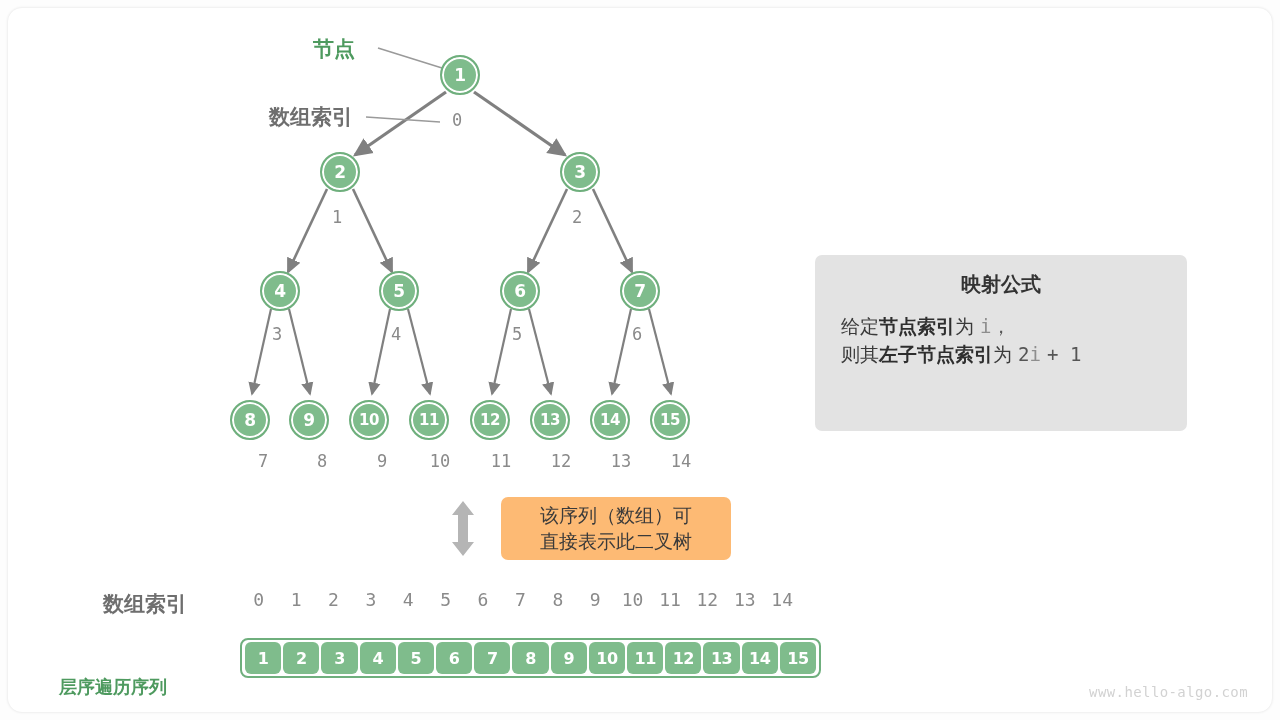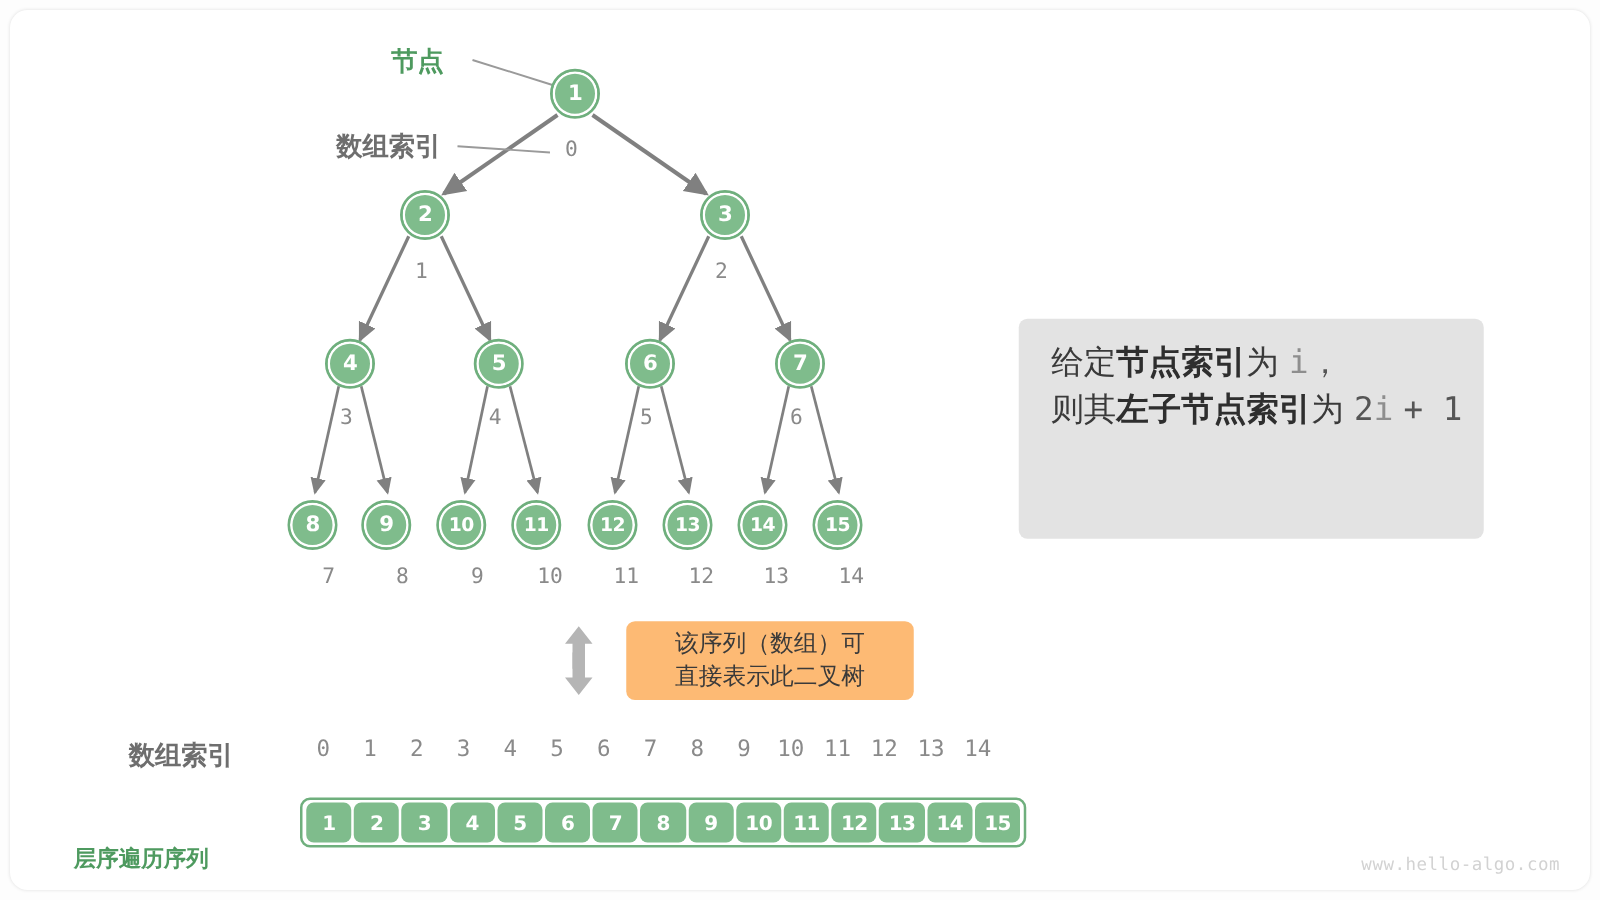--- a/index.html
+++ b/index.html
@@ -97,21 +97,21 @@
   }
   #formula-title {
     text-align: center;
     color: #333333;
     font-size: 20px;
     font-weight: bold;
     margin-bottom: 14px;
   }
   .formula-line {
     color: #3A3A3A;
-    font-size: 26px;
+    font-size: 19px;
     line-height: 1.48;
     padding-left: 26px;
     white-space: nowrap;
   }
   .formula-line.indent { padding-left: 76px; }
   .formula-line b { font-weight: bold; color: #2E2E2E; }
   .mono {
     font-family: "DejaVu Sans Mono", monospace;
     color: #8E8E8E;
   }
@@ -289,20 +289,21 @@
   <div class="idx" style="left:243px; top:451px; width:40px; text-align:center;">7</div>
   <div class="idx" style="left:302px; top:451px; width:40px; text-align:center;">8</div>
   <div class="idx" style="left:362px; top:451px; width:40px; text-align:center;">9</div>
   <div class="idx" style="left:420px; top:451px; width:40px; text-align:center;">10</div>
   <div class="idx" style="left:481px; top:451px; width:40px; text-align:center;">11</div>
   <div class="idx" style="left:541px; top:451px; width:40px; text-align:center;">12</div>
   <div class="idx" style="left:601px; top:451px; width:40px; text-align:center;">13</div>
   <div class="idx" style="left:661px; top:451px; width:40px; text-align:center;">14</div>
 
   <div id="formula-card">
+    <div id="formula-title">映射公式</div>
     <div class="formula-line">
       <span>给定</span><b>节点索引</b><span>为</span>
       <span class="mono">i</span><span class="mono-dark">，</span>
     </div>
     <div class="formula-line">
       <span>则其</span><b>左子节点索引</b><span>为</span>
       <span class="mono-dark">2</span><span class="mono">i</span>
       <span class="mono-dark">+ 1</span>
     </div>
   </div>

